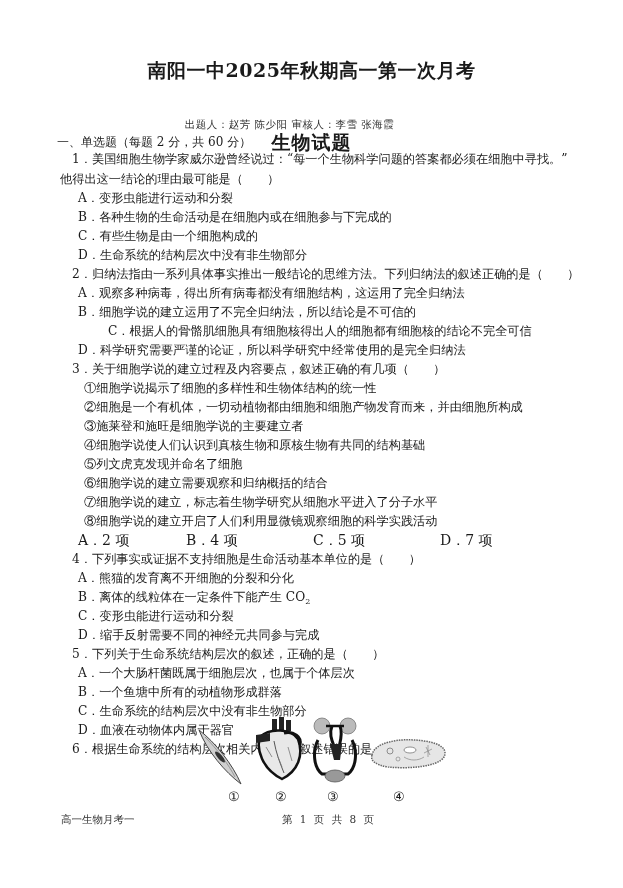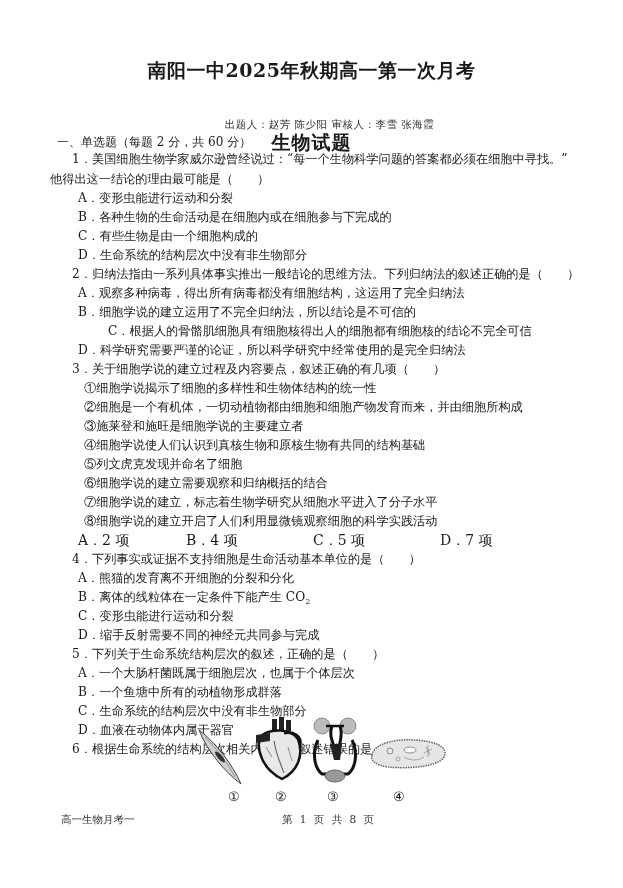--- a/index.html
+++ b/index.html
@@ -1,25 +1,25 @@
 <!DOCTYPE html>
 <html><head>
   <meta charset="utf-8">
   <style>
     html, body { margin: 0; padding: 0; background: #ffffff; }
     body { width: 623px; height: 888px; position: relative; overflow: hidden;
       font-family: "DejaVu Serif", "Liberation Serif", serif; color: #1a1a1a; }
     .title { position: absolute; left: 0; width: 623px; text-align: center; font-weight: bold; }
     .t1 { top: 58px; font-size: 19px; letter-spacing: 0.5px; }
     .t2 { top: 90px; font-size: 19px; letter-spacing: 1px; margin-top: 40px; }
-    .authors { position: absolute; top: 118px; left: 0; width: 579px; text-align: center; font-size: 10.5px; color: #333; letter-spacing: 0.5px; padding-left: 40px; }
+    .authors { position: absolute; top: 118px; left: 0; width: 579px; text-align: center; font-size: 10.5px; color: #333; letter-spacing: 0.5px; }
     .section { position: absolute; top: 134px; left: 57px; font-size: 12px; }
     .line { position: absolute; font-size: 12.2px; white-space: nowrap; line-height: 16px; }
     .q { left: 72px; }
-    .q-cont { left: 50px; }
+    .q-cont { left: 60px; }
     .opt { left: 78px; }
     .opt-indent { left: 108px; }
     .item { left: 84px; }
     .choice { position: absolute; font-size: 14px; white-space: nowrap; }
     sub { font-size: 8px; }
     .figure { position: absolute; }
     .fig-label { position: absolute; top: 789px; font-size: 13px; }
     .footer { position: absolute; top: 813px; font-size: 10.5px; color: #333; }
   </style>
 </head>

